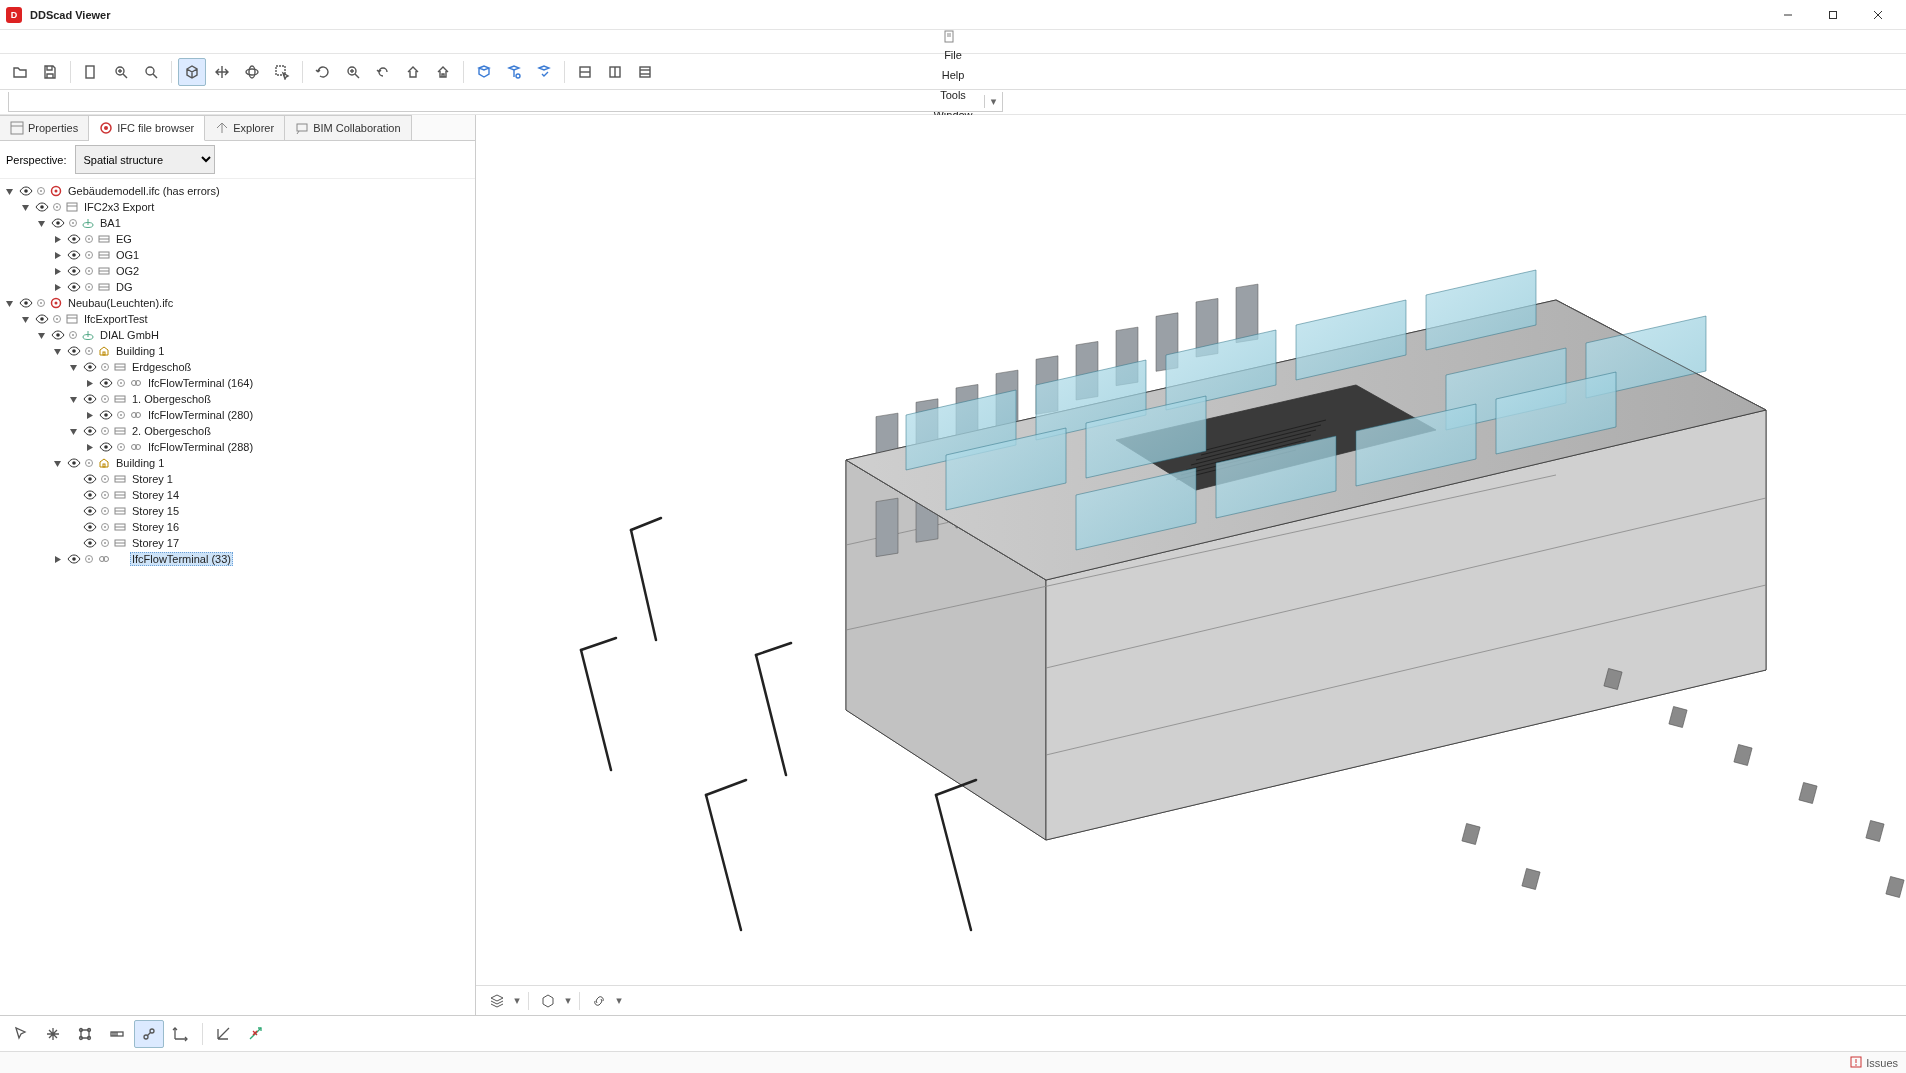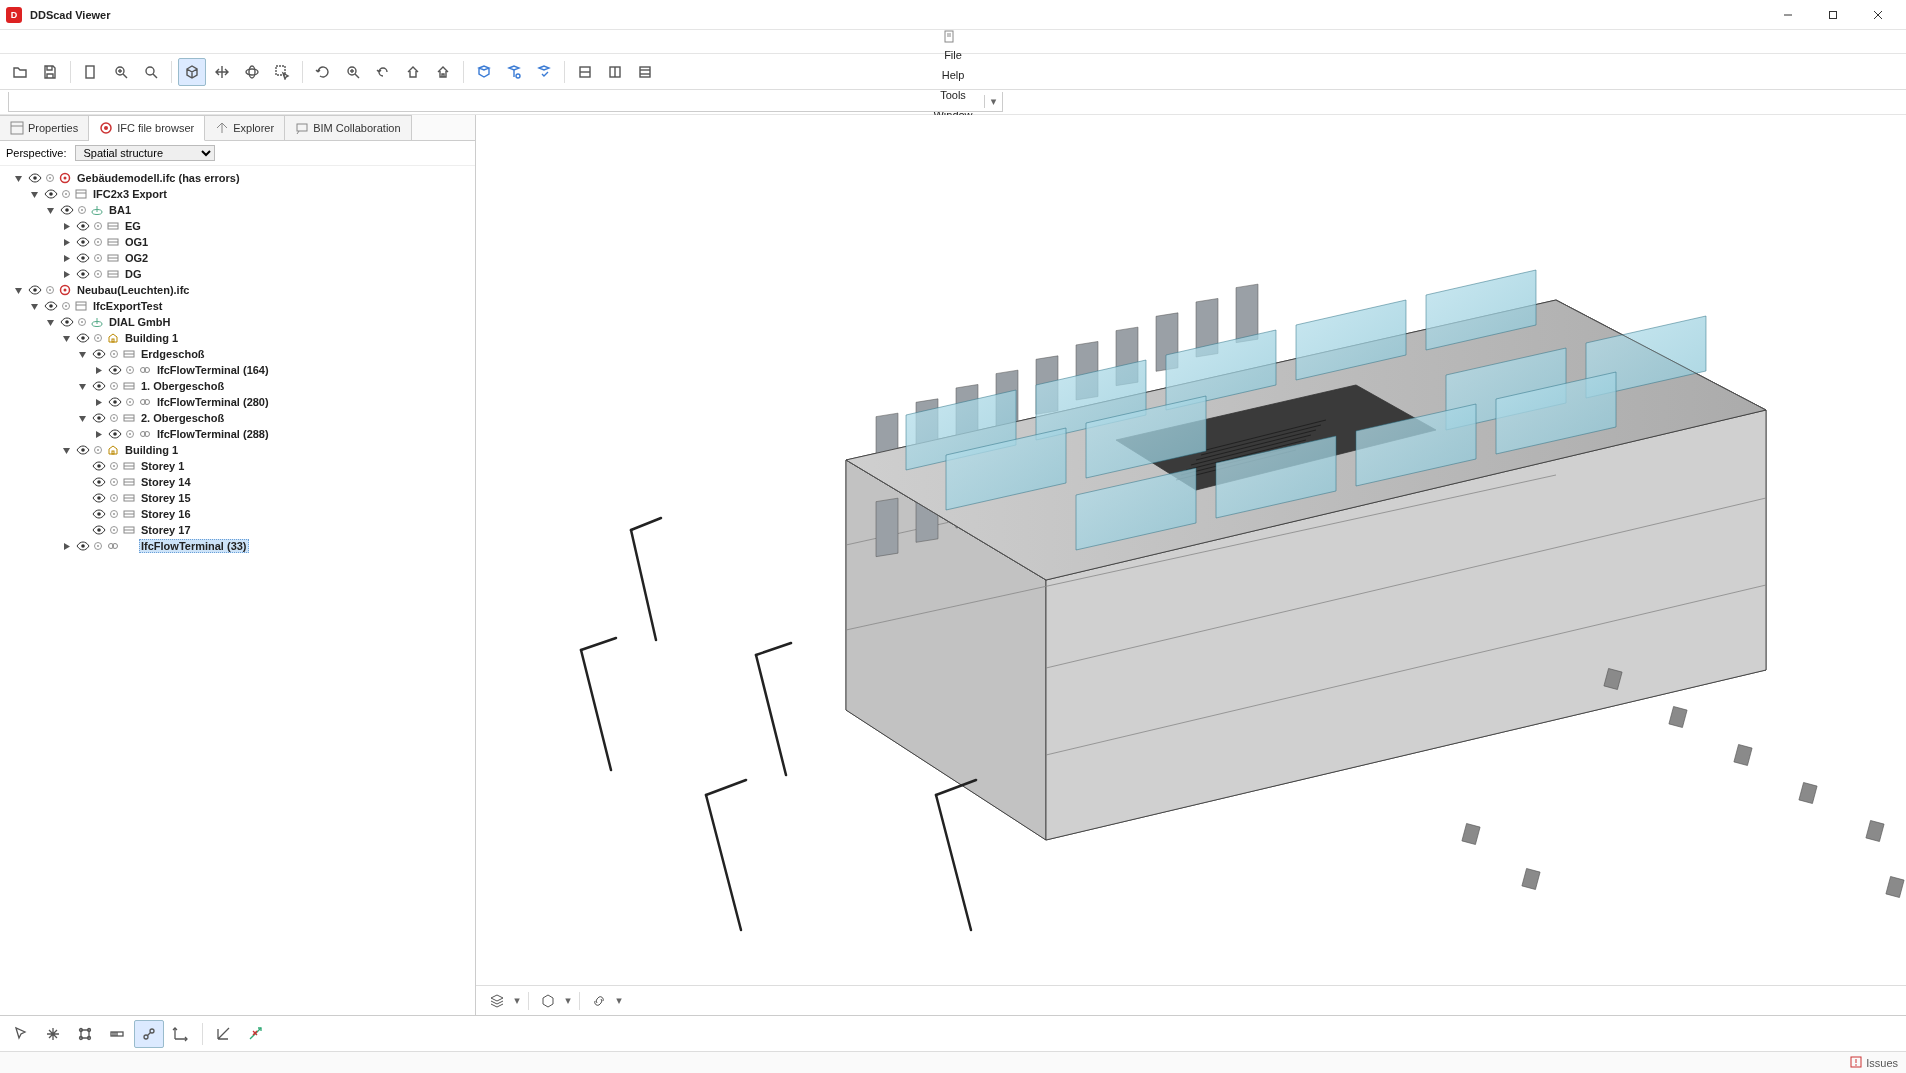--- a/index.html
+++ b/index.html
@@ -38,24 +38,24 @@
 
   
   .side-tabs { display: flex; border-bottom: 1px solid #ccc; height: 26px; background: #fafafa; }
   .side-tab { display: flex; align-items: center; gap: 4px; padding: 0 10px; border-right: 1px solid #ccc; color: #333; background: #f4f4f4; border-top: 1px solid #ccc; }
   .side-tab.active { background: #fff; border-bottom: 1px solid #fff; margin-bottom: -1px; font-weight: 500; }
   .side-tab .ico { width: 14px; height: 14px; display: inline-block; }
   .side-tab .ico.red { color: #c33; }
 
   
   .perspective-row { display: flex; align-items: center; gap: 8px; padding: 4px 6px; border-bottom: 1px solid #eee; }
-  .perspective-row select { font-size: 11px; height: 16px; border: 1px solid #bbb; padding: 0 4px; width: 140px; }
-
-  
-  .tree { flex: 1; overflow: auto; padding: 4px 11px; font-weight: bold; }
+  .perspective-row select { font-size: 11px; height: 29px; border: 1px solid #bbb; padding: 0 4px; width: 140px; }
+
+  
+  .tree { flex: 1; overflow: auto; padding: 4px 2px; }
   .tree-node { display: flex; align-items: center; height: 16px; white-space: nowrap; color: #222; }
   .tree-node.selected .label { background: #cde3f8; border: 1px dotted #6aa0d8; padding: 0 1px; margin-left: 16px; }
   .tree-indent { display: inline-block; }
   .tree-toggle { width: 11px; height: 11px; display: inline-flex; align-items: center; justify-content: center; color: #666; margin-right: 2px; }
   .tree-toggle.blank { visibility: hidden; }
   .eye { width: 14px; height: 10px; margin: 0 2px; }
   .eye svg { width: 14px; height: 10px; }
   .focus-ind { width: 12px; height: 10px; margin-right: 2px; }
   .node-ico { width: 14px; height: 12px; margin-right: 3px; display: inline-flex; align-items: center; justify-content: center; }
   .node-ico svg { width: 14px; height: 12px; }

